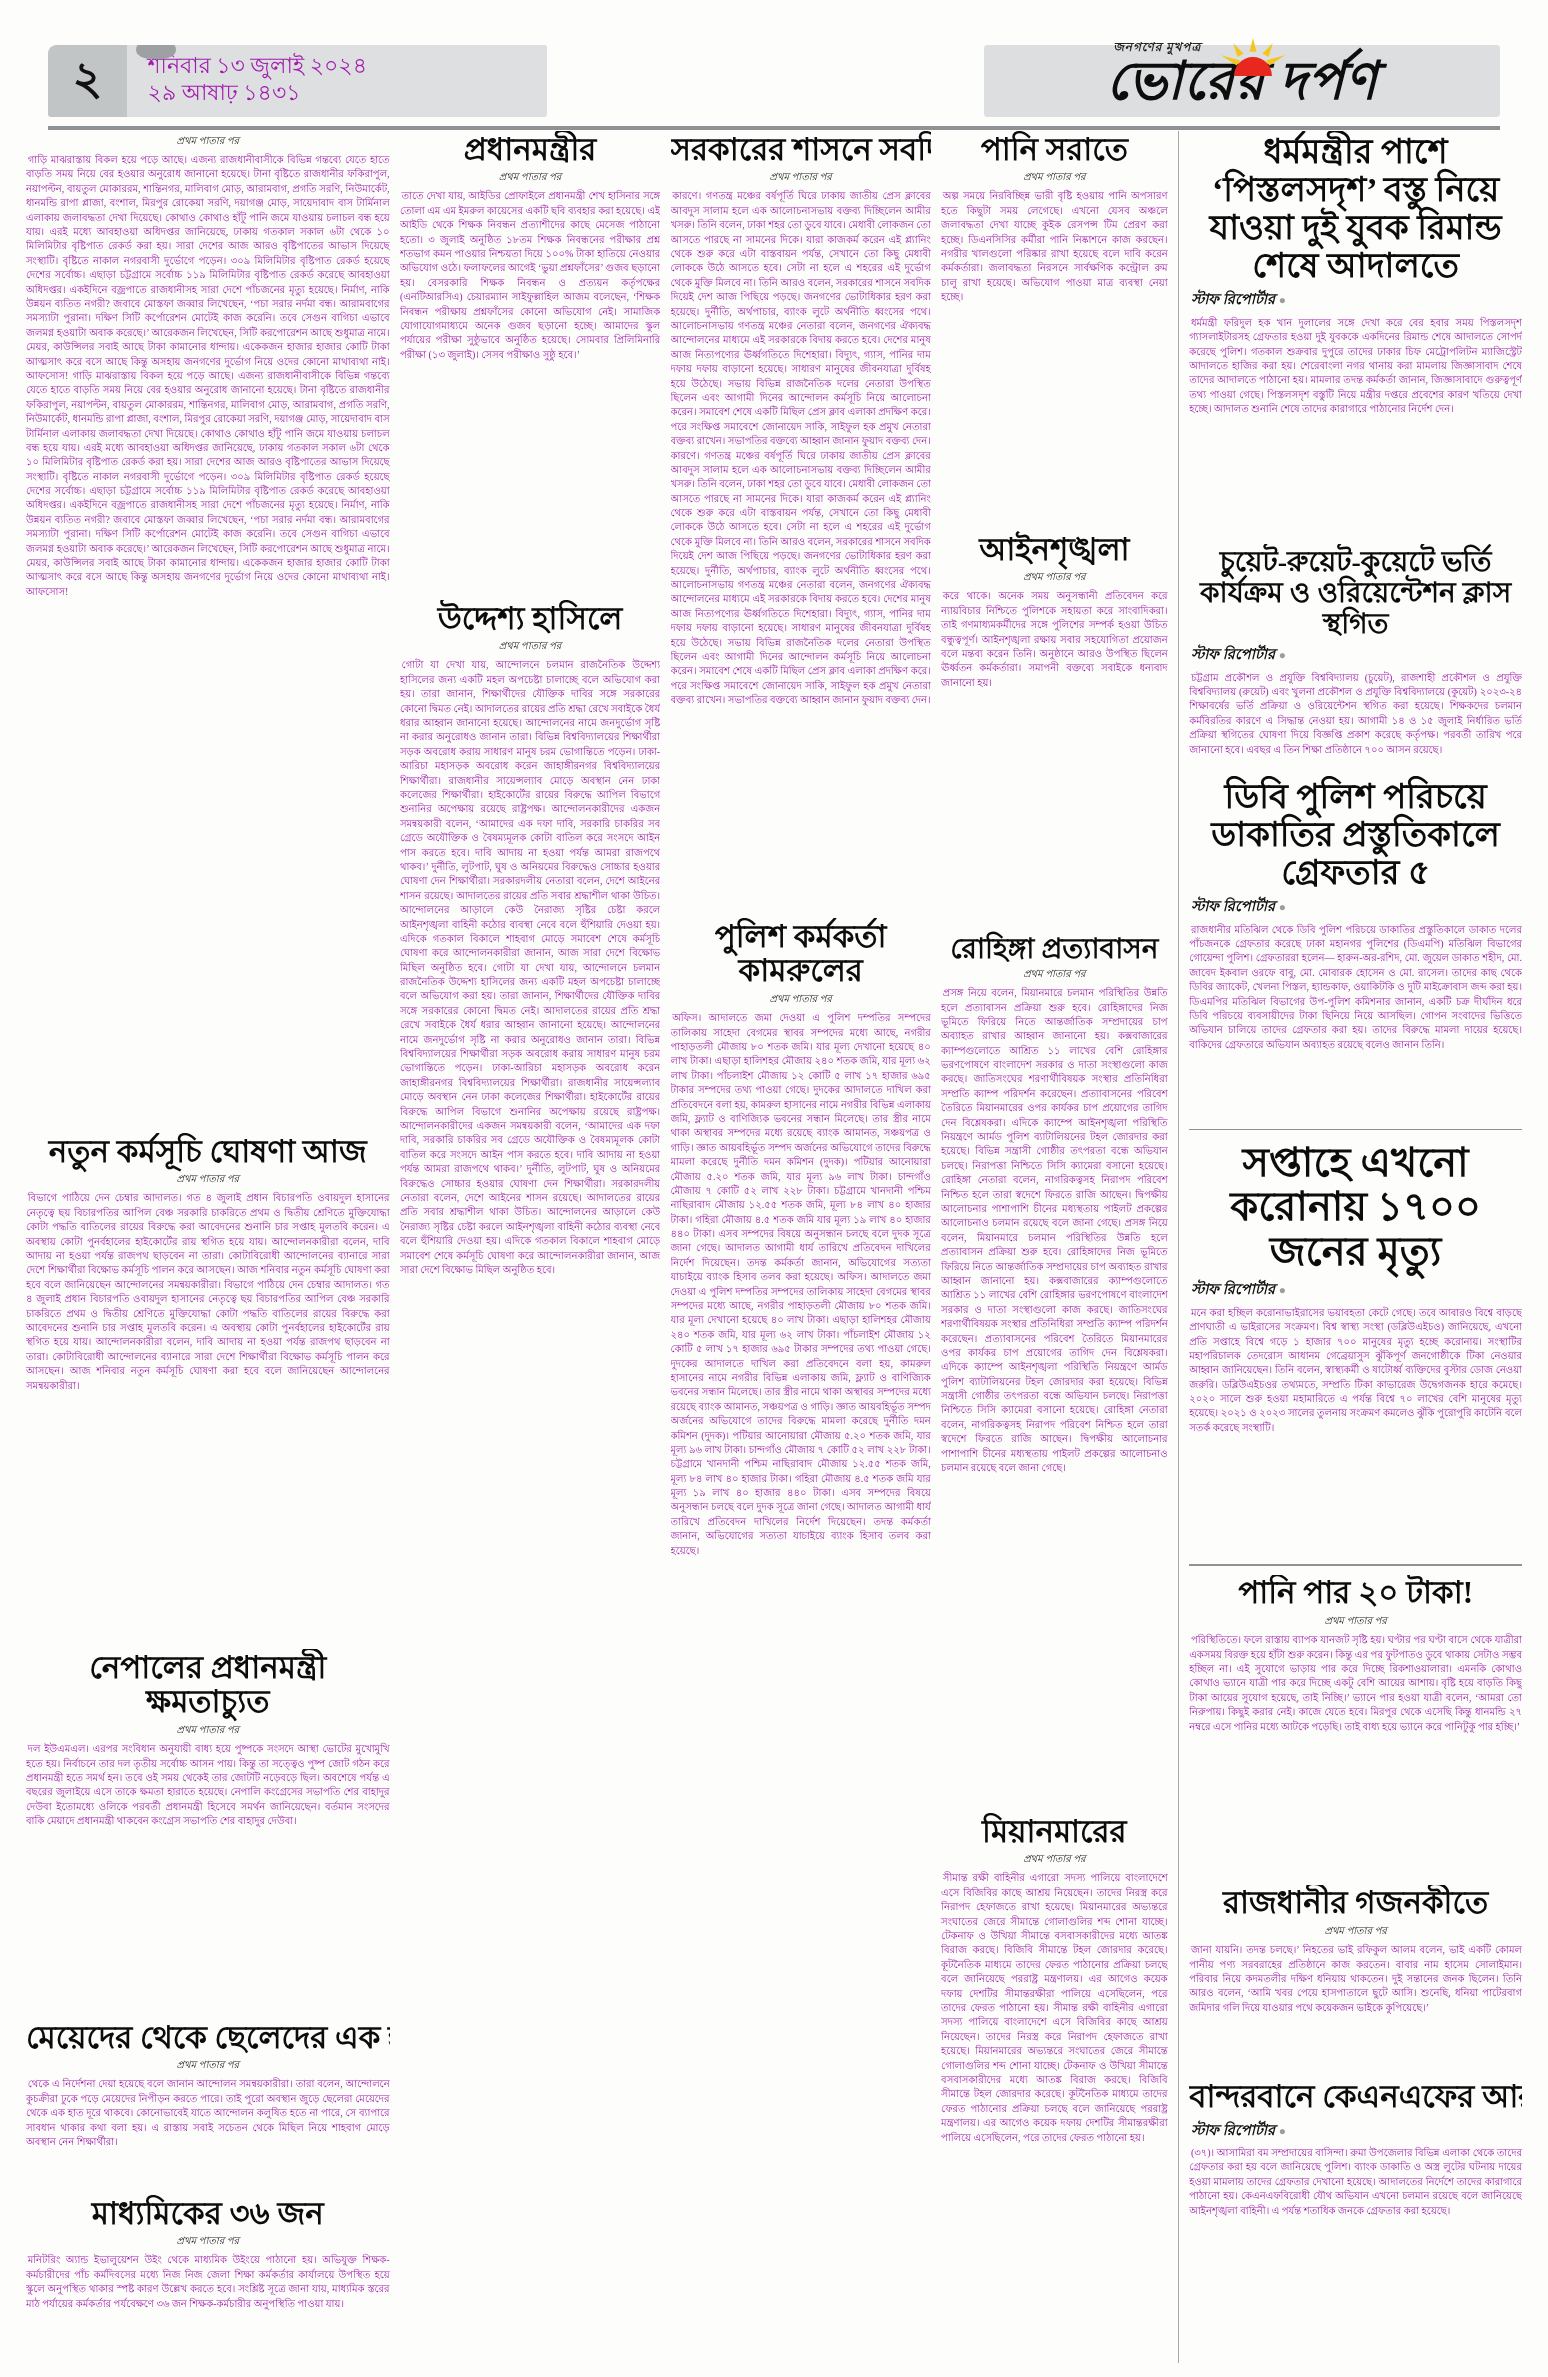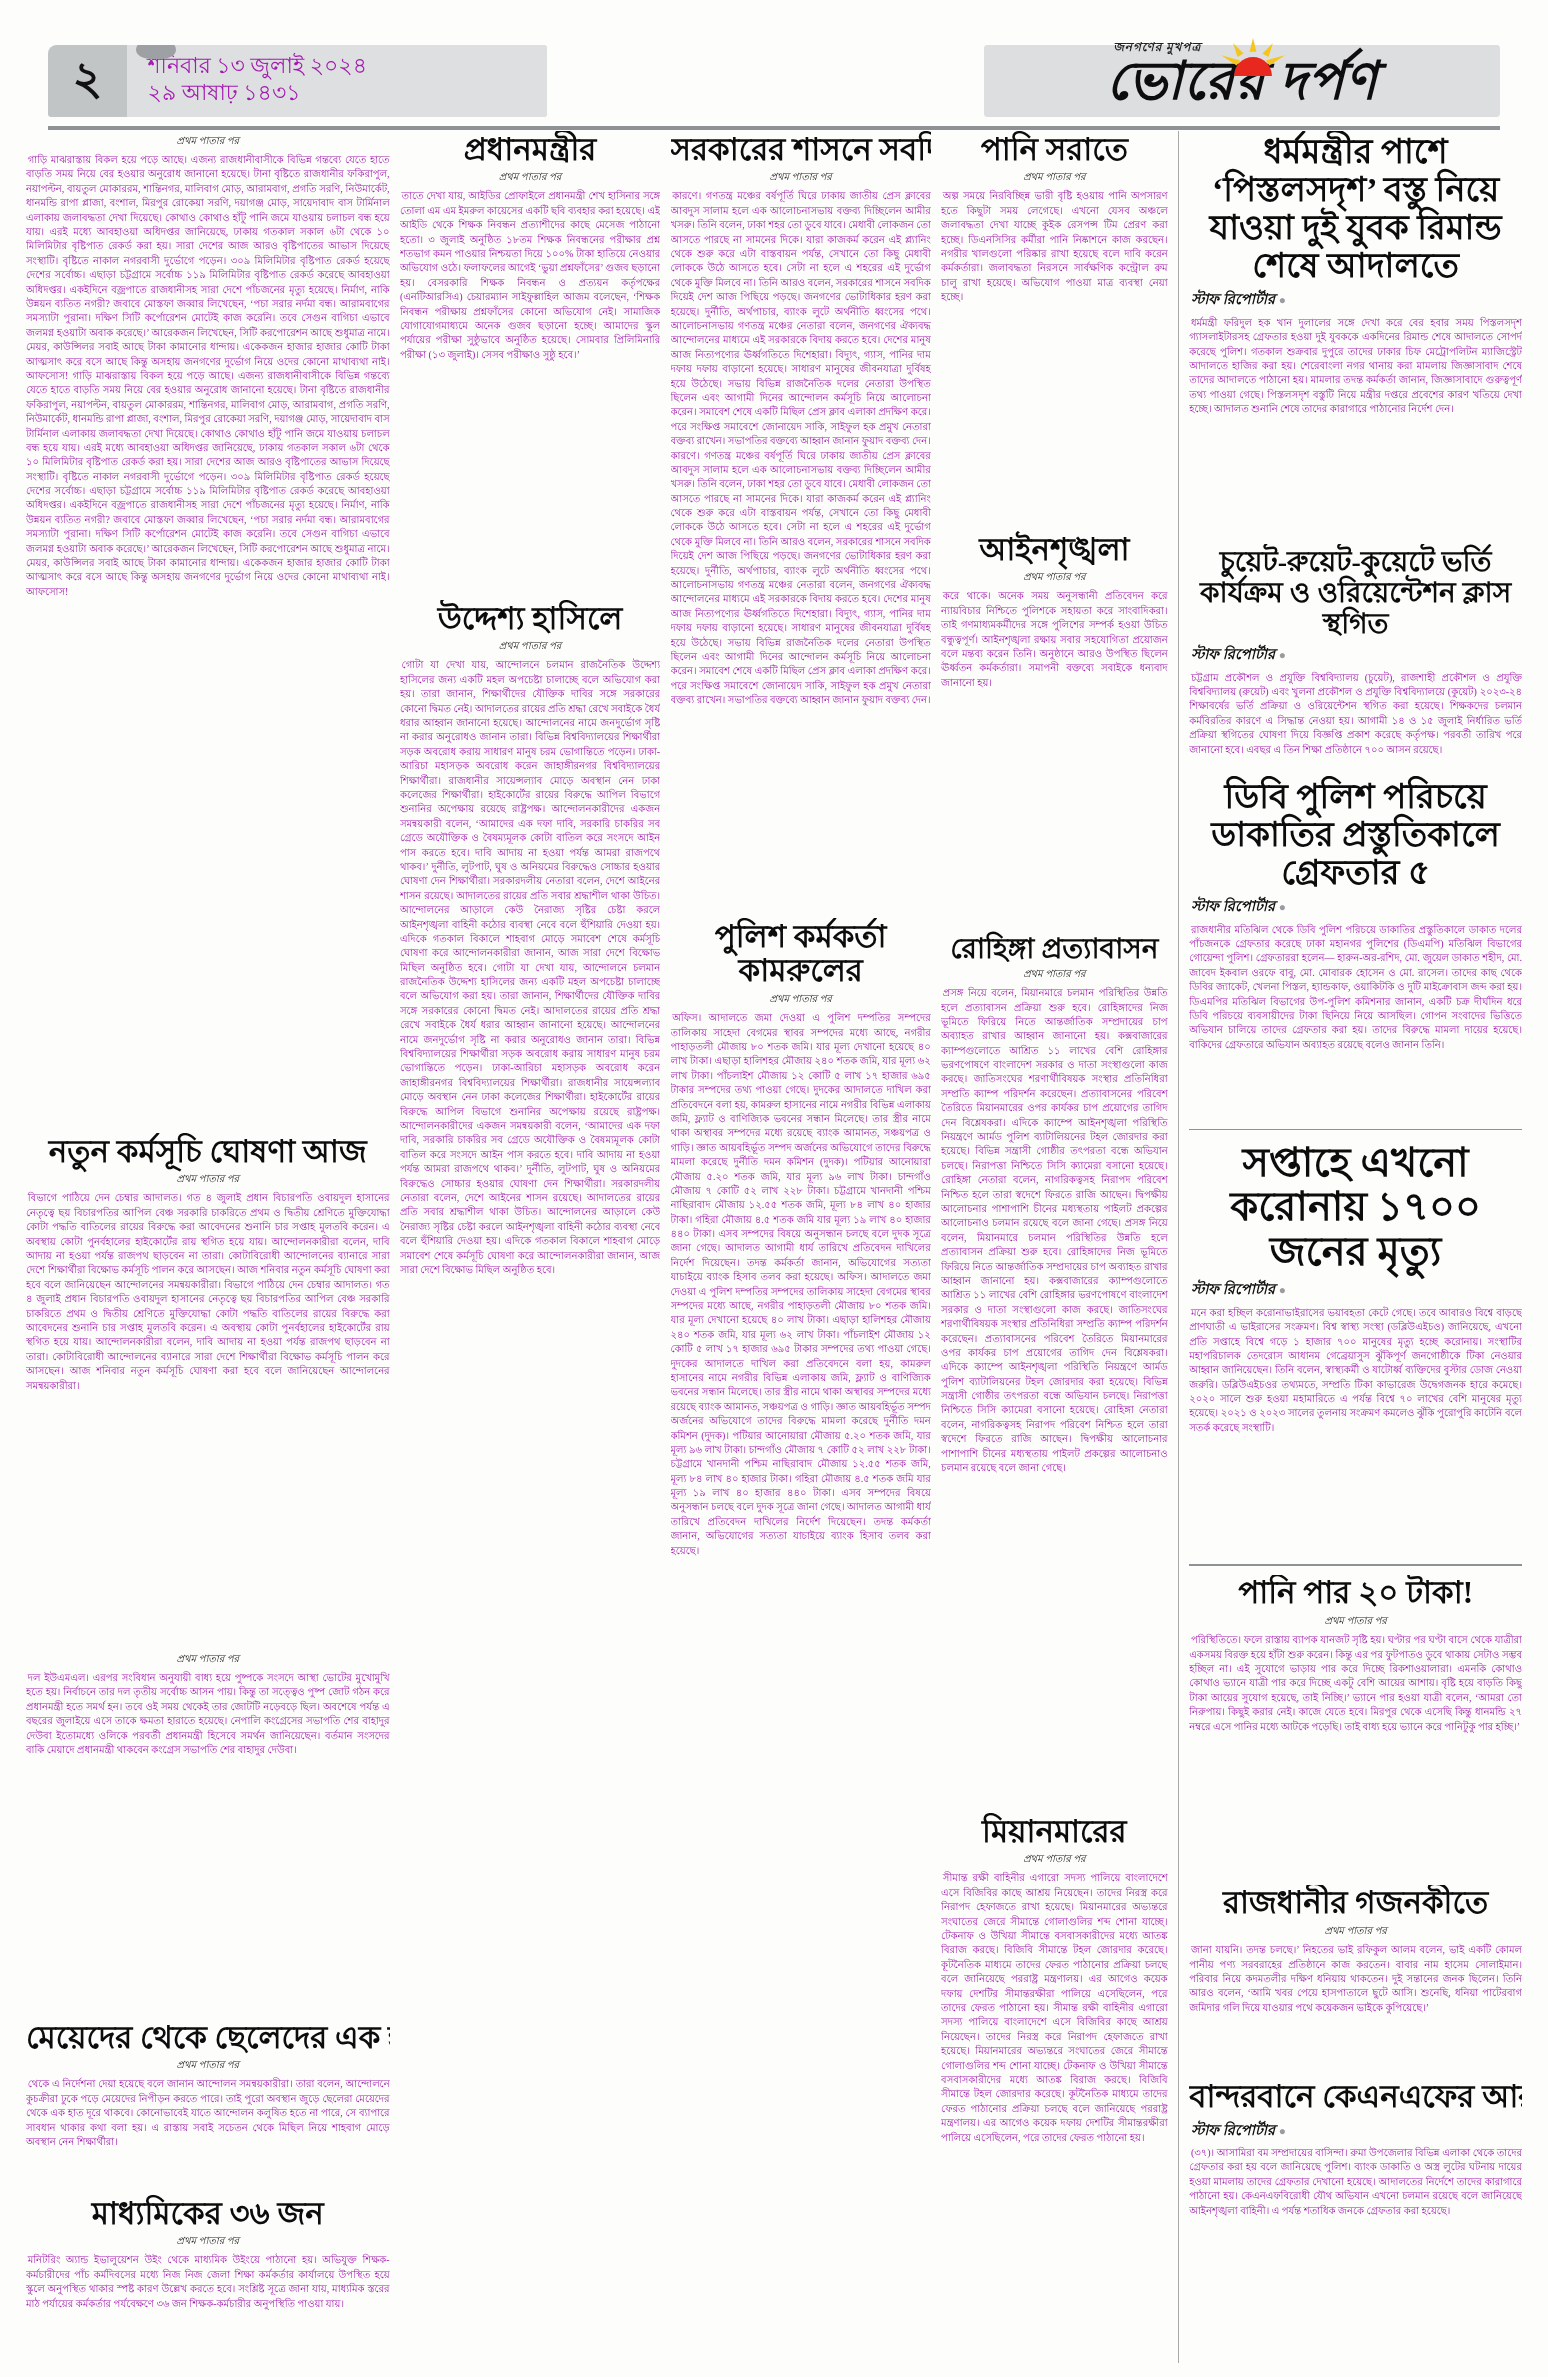--- a/index.html
+++ b/index.html
@@ -85,20 +85,21 @@
       <article class="story" style="height:1002px">
         <div class="kicker">প্রথম পাতার পর</div>
         <p class="body">গাড়ি মাঝরাস্তায় বিকল হয়ে পড়ে আছে। এজন্য রাজধানীবাসীকে বিভিন্ন গন্তব্যে যেতে হাতে বাড়তি সময় নিয়ে বের হওয়ার অনুরোধ জানানো হয়েছে। টানা বৃষ্টিতে রাজধানীর ফকিরাপুল, নয়াপল্টন, বায়তুল মোকাররম, শান্তিনগর, মালিবাগ মোড়, আরামবাগ, প্রগতি সরণি, নিউমার্কেট, ধানমন্ডি রাপা প্লাজা, বংশাল, মিরপুর রোকেয়া সরণি, দয়াগঞ্জ মোড়, সায়েদাবাদ বাস টার্মিনাল এলাকায় জলাবদ্ধতা দেখা দিয়েছে। কোথাও কোথাও হাঁটু পানি জমে যাওয়ায় চলাচল বন্ধ হয়ে যায়। এরই মধ্যে আবহাওয়া অধিদপ্তর জানিয়েছে, ঢাকায় গতকাল সকাল ৬টা থেকে ১০ মিলিমিটার বৃষ্টিপাত রেকর্ড করা হয়। সারা দেশের আজ আরও বৃষ্টিপাতের আভাস দিয়েছে সংস্থাটি। বৃষ্টিতে নাকাল নগরবাসী দুর্ভোগে পড়েন। ৩০৯ মিলিমিটার বৃষ্টিপাত রেকর্ড হয়েছে দেশের সর্বোচ্চ। এছাড়া চট্টগ্রামে সর্বোচ্চ ১১৯ মিলিমিটার বৃষ্টিপাত রেকর্ড করেছে আবহাওয়া অধিদপ্তর। একইদিনে বজ্রপাতে রাজধানীসহ সারা দেশে পাঁচজনের মৃত্যু হয়েছে। নির্মাণ, নাকি উন্নয়ন ব্যতিত নগরী? জবাবে মোস্তফা জব্বার লিখেছেন, ‘পচা সরার নর্দমা বন্ধ। আরামবাগের সমস্যাটা পুরানা। দক্ষিণ সিটি কর্পোরেশন মোটেই কাজ করেনি। তবে সেগুন বাগিচা এভাবে জলমগ্ন হওয়াটা অবাক করেছে।’ আরেকজন লিখেছেন, সিটি করপোরেশন আছে শুধুমাত্র নামে। মেয়র, কাউন্সিলর সবাই আছে টাকা কামানোর ধান্দায়। একেকজন হাজার হাজার কোটি টাকা আত্মসাৎ করে বসে আছে কিন্তু অসহায় জনগণের দুর্ভোগ নিয়ে ওদের কোনো মাথাব্যথা নাই। আফসোস! গাড়ি মাঝরাস্তায় বিকল হয়ে পড়ে আছে। এজন্য রাজধানীবাসীকে বিভিন্ন গন্তব্যে যেতে হাতে বাড়তি সময় নিয়ে বের হওয়ার অনুরোধ জানানো হয়েছে। টানা বৃষ্টিতে রাজধানীর ফকিরাপুল, নয়াপল্টন, বায়তুল মোকাররম, শান্তিনগর, মালিবাগ মোড়, আরামবাগ, প্রগতি সরণি, নিউমার্কেট, ধানমন্ডি রাপা প্লাজা, বংশাল, মিরপুর রোকেয়া সরণি, দয়াগঞ্জ মোড়, সায়েদাবাদ বাস টার্মিনাল এলাকায় জলাবদ্ধতা দেখা দিয়েছে। কোথাও কোথাও হাঁটু পানি জমে যাওয়ায় চলাচল বন্ধ হয়ে যায়। এরই মধ্যে আবহাওয়া অধিদপ্তর জানিয়েছে, ঢাকায় গতকাল সকাল ৬টা থেকে ১০ মিলিমিটার বৃষ্টিপাত রেকর্ড করা হয়। সারা দেশের আজ আরও বৃষ্টিপাতের আভাস দিয়েছে সংস্থাটি। বৃষ্টিতে নাকাল নগরবাসী দুর্ভোগে পড়েন। ৩০৯ মিলিমিটার বৃষ্টিপাত রেকর্ড হয়েছে দেশের সর্বোচ্চ। এছাড়া চট্টগ্রামে সর্বোচ্চ ১১৯ মিলিমিটার বৃষ্টিপাত রেকর্ড করেছে আবহাওয়া অধিদপ্তর। একইদিনে বজ্রপাতে রাজধানীসহ সারা দেশে পাঁচজনের মৃত্যু হয়েছে। নির্মাণ, নাকি উন্নয়ন ব্যতিত নগরী? জবাবে মোস্তফা জব্বার লিখেছেন, ‘পচা সরার নর্দমা বন্ধ। আরামবাগের সমস্যাটা পুরানা। দক্ষিণ সিটি কর্পোরেশন মোটেই কাজ করেনি। তবে সেগুন বাগিচা এভাবে জলমগ্ন হওয়াটা অবাক করেছে।’ আরেকজন লিখেছেন, সিটি করপোরেশন আছে শুধুমাত্র নামে। মেয়র, কাউন্সিলর সবাই আছে টাকা কামানোর ধান্দায়। একেকজন হাজার হাজার কোটি টাকা আত্মসাৎ করে বসে আছে কিন্তু অসহায় জনগণের দুর্ভোগ নিয়ে ওদের কোনো মাথাব্যথা নাই। আফসোস!</p>
       </article>
       <article class="story" style="height:516px">
         <h2 class="h-md">নতুন কর্মসূচি ঘোষণা আজ</h2>
         <div class="kicker">প্রথম পাতার পর</div>
         <p class="body">বিভাগে পাঠিয়ে দেন চেম্বার আদালত। গত ৪ জুলাই প্রধান বিচারপতি ওবায়দুল হাসানের নেতৃত্বে ছয় বিচারপতির আপিল বেঞ্চ সরকারি চাকরিতে প্রথম ও দ্বিতীয় শ্রেণিতে মুক্তিযোদ্ধা কোটা পদ্ধতি বাতিলের রায়ের বিরুদ্ধে করা আবেদনের শুনানি চার সপ্তাহ মুলতবি করেন। এ অবস্থায় কোটা পুনর্বহালের হাইকোর্টের রায় স্থগিত হয়ে যায়। আন্দোলনকারীরা বলেন, দাবি আদায় না হওয়া পর্যন্ত রাজপথ ছাড়বেন না তারা। কোটাবিরোধী আন্দোলনের ব্যানারে সারা দেশে শিক্ষার্থীরা বিক্ষোভ কর্মসূচি পালন করে আসছেন। আজ শনিবার নতুন কর্মসূচি ঘোষণা করা হবে বলে জানিয়েছেন আন্দোলনের সমন্বয়কারীরা। বিভাগে পাঠিয়ে দেন চেম্বার আদালত। গত ৪ জুলাই প্রধান বিচারপতি ওবায়দুল হাসানের নেতৃত্বে ছয় বিচারপতির আপিল বেঞ্চ সরকারি চাকরিতে প্রথম ও দ্বিতীয় শ্রেণিতে মুক্তিযোদ্ধা কোটা পদ্ধতি বাতিলের রায়ের বিরুদ্ধে করা আবেদনের শুনানি চার সপ্তাহ মুলতবি করেন। এ অবস্থায় কোটা পুনর্বহালের হাইকোর্টের রায় স্থগিত হয়ে যায়। আন্দোলনকারীরা বলেন, দাবি আদায় না হওয়া পর্যন্ত রাজপথ ছাড়বেন না তারা। কোটাবিরোধী আন্দোলনের ব্যানারে সারা দেশে শিক্ষার্থীরা বিক্ষোভ কর্মসূচি পালন করে আসছেন। আজ শনিবার নতুন কর্মসূচি ঘোষণা করা হবে বলে জানিয়েছেন আন্দোলনের সমন্বয়কারীরা।</p>
       </article>
       <article class="story" style="height:370px">
+        <h2 class="h-md">নেপালের প্রধানমন্ত্রী ক্ষমতাচ্যুত</h2>
         <div class="kicker">প্রথম পাতার পর</div>
         <p class="body">দল ইউএমএল। এরপর সংবিধান অনুযায়ী বাধ্য হয়ে পুষ্পকে সংসদে আস্থা ভোটের মুখোমুখি হতে হয়। নির্বাচনে তার দল তৃতীয় সর্বোচ্চ আসন পায়। কিন্তু তা সত্ত্বেও পুষ্প জোট গঠন করে প্রধানমন্ত্রী হতে সমর্থ হন। তবে ওই সময় থেকেই তার জোটটি নড়েবড়ে ছিল। অবশেষে পর্যন্ত এ বছরের জুলাইয়ে এসে তাকে ক্ষমতা হারাতে হয়েছে। নেপালি কংগ্রেসের সভাপতি শের বাহাদুর দেউবা ইতোমধ্যে ওলিকে পরবর্তী প্রধানমন্ত্রী হিসেবে সমর্থন জানিয়েছেন। বর্তমান সংসদের বাকি মেয়াদে প্রধানমন্ত্রী থাকবেন কংগ্রেস সভাপতি শের বাহাদুর দেউবা।</p>
       </article>
       <article class="story" style="height:176px">
         <h2 class="h-md nowrap">মেয়েদের থেকে ছেলেদের এক হাত দূরে</h2>
         <div class="kicker">প্রথম পাতার পর</div>
         <p class="body">থেকে এ নির্দেশনা দেয়া হয়েছে বলে জানান আন্দোলন সমন্বয়কারীরা। তারা বলেন, আন্দোলনে কুচক্রীরা ঢুকে পড়ে মেয়েদের নিপীড়ন করতে পারে। তাই পুরো অবস্থান জুড়ে ছেলেরা মেয়েদের থেকে এক হাত দূরে থাকবে। কোনোভাবেই যাতে আন্দোলন কলুষিত হতে না পারে, সে ব্যাপারে সাবধান থাকার কথা বলা হয়। এ রাস্তায় সবাই সচেতন থেকে মিছিল নিয়ে শাহবাগ মোড়ে অবস্থান নেন শিক্ষার্থীরা।</p>
       </article>
       <article class="story grow">
         <h2 class="h-md">মাধ্যমিকের ৩৬ জন</h2>

